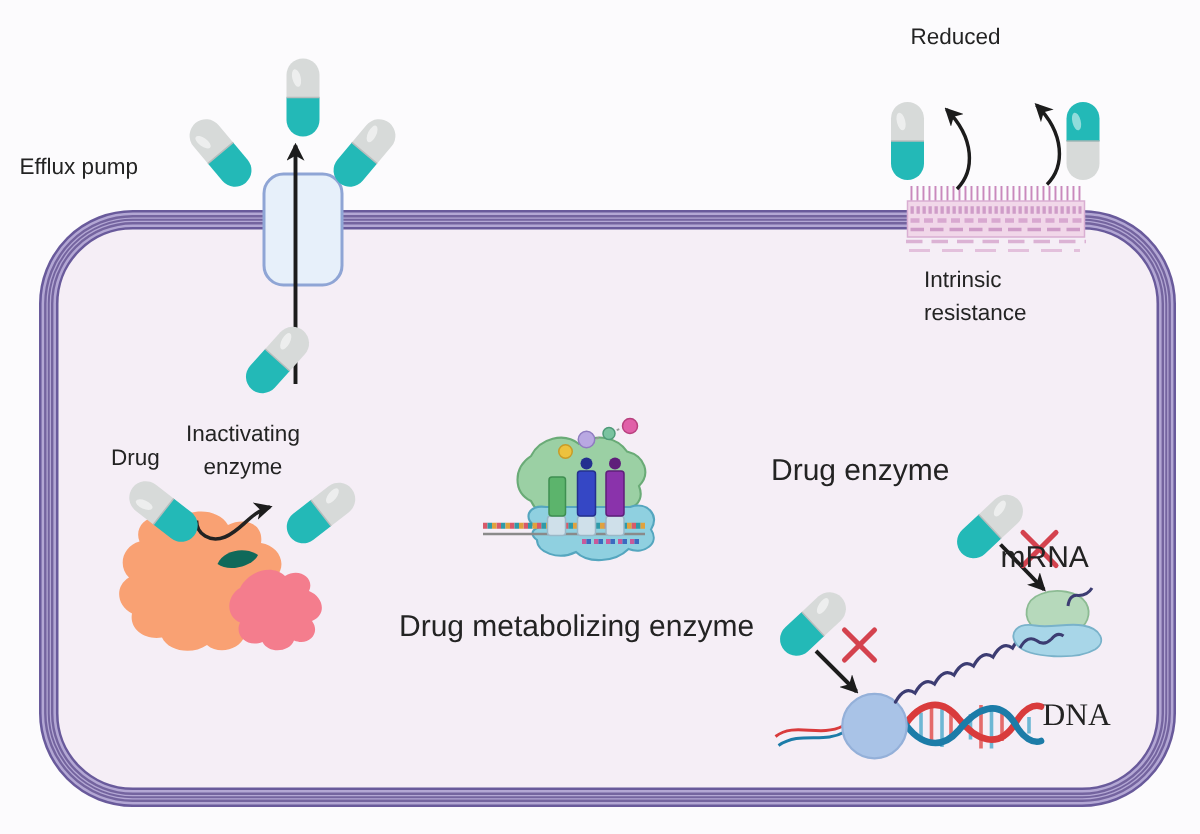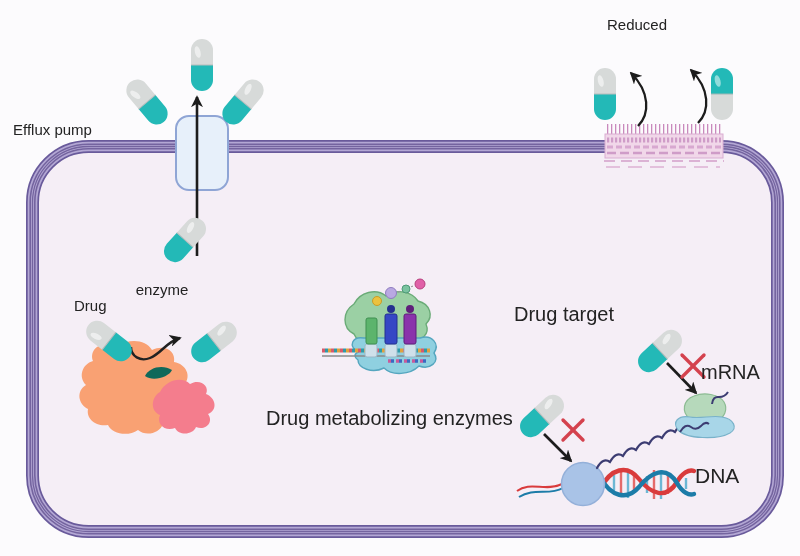--- a/index.html
+++ b/index.html
@@ -2,21 +2,21 @@
 <html><head>
 <meta charset="utf-8">
 <style>
   html,body{margin:0;padding:0;background:#ffffff;}
   .canvas{position:relative;width:800px;height:556px;background:#fcfbfd;
           font-family:"Liberation Sans",sans-serif;overflow:hidden;}
   .art{position:absolute;left:0;top:0;}
   .lbl{position:absolute;color:#232323;font-size:15px;line-height:22px;white-space:nowrap;}
   .lbl.center{text-align:center;}
   .f20{font-size:20px;line-height:28px;}
-  .f21{font-size:21px;}
+  .f21{font-size:21px;font-family:Liberation Serif, serif;}
   .lh21{line-height:21px;}
 </style>
 </head>
 <body>
 
 <div class="canvas">
 
 <svg class="art" width="800" height="556" viewBox="0 0 800 556">
   <defs>
     <marker id="ah" viewBox="0 0 10 10" refX="8.5" refY="5" markerWidth="12" markerHeight="12" markerUnits="userSpaceOnUse" orient="auto-start-reverse">
@@ -155,36 +155,41 @@
     <use href="#pillGT" transform="translate(185,240) rotate(42) translate(-11,-26)"></use>
     <use href="#pillGT" transform="translate(605,94) rotate(0) translate(-11,-26)"></use>
     <use href="#pillTT" transform="translate(722,94) rotate(0) translate(-11,-26)"></use>
     <use href="#pillGT" transform="translate(109,341) rotate(-52) translate(-11,-26)"></use>
     <use href="#pillGT" transform="translate(214,342) rotate(52) translate(-11,-26)"></use>
     <use href="#pillGT" transform="translate(542,416) rotate(47) translate(-11,-26)"></use>
     <use href="#pillGT" transform="translate(660,351) rotate(47) translate(-11,-26)"></use>
   </g>
 </svg>
 
-<div class="lbl" style="left:13px;top:101px;margin-top:18px;">Efflux pump</div>
+<div class="lbl" style="left:13px;top:101px;">Efflux pump</div>
 
 <div class="lbl lh21" style="left:607px;top:14px;">
   <div>Reduced</div>
 </div>
 
+<div class="lbl" style="left:616px;top:176px;">
+  <div>Intrinsic</div>
+  <div>resistance</div>
+</div>
 
 <div class="lbl" style="left:74px;top:295px;">Drug</div>
 
 <div class="lbl center" style="left:106px;top:279px;width:112px;">
+  <div>Inactivating</div>
   <div>enzyme</div>
 </div>
 
-<div class="lbl f20" style="left:266px;top:404px;">Drug metabolizing enzymes</div>
+<div class="lbl f20" style="left:266px;top:404px;">Drug metabolizing enzyme</div>
 
 <div class="lbl f20" style="left:514px;top:300px;">
-  <div>Drug target</div>
+  <div>Drug enzyme</div>
 </div>
 
-<div class="lbl f20" style="left:701px;top:358px;">mRNA</div>
+<div class="lbl f20" style="left:667px;top:358px;">mRNA</div>
 
 <div class="lbl f21" style="left:695px;top:465px;">DNA</div>
 
 </div>
 
 </body></html>

